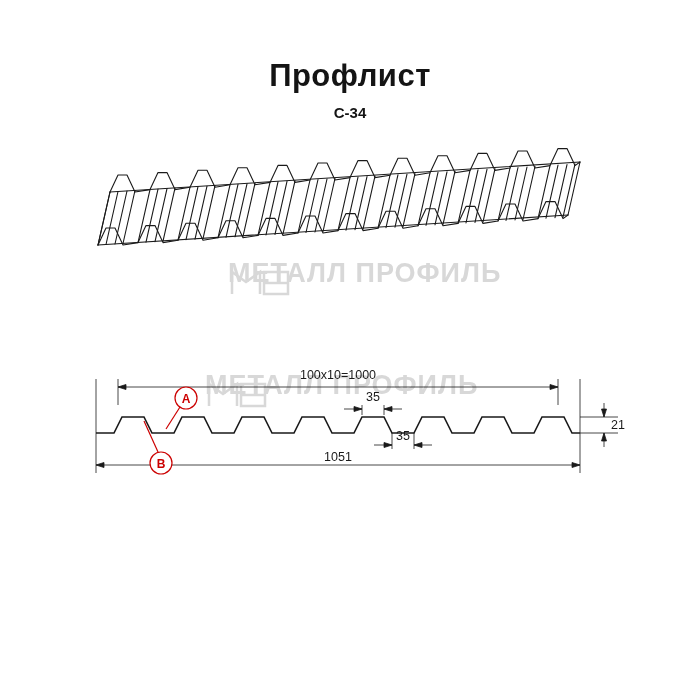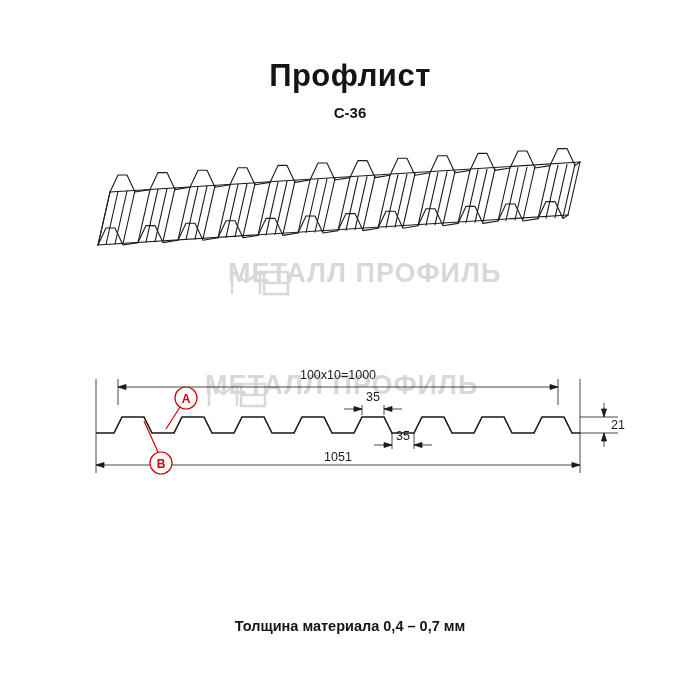--- a/index.html
+++ b/index.html
@@ -82,21 +82,21 @@
     pointer-events: none;
   }
   svg { display: block; overflow: visible; }
 </style>
 </head>
 <body>
 
 <div class="page">
 
   <div class="title">Профлист</div>
-  <div class="subtitle">С-36</div>
+  <div class="subtitle">С-34</div>
 
   <div class="iso-wrap">
     <svg width="540" height="130" viewBox="0 0 540 130" fill="none" stroke="#1a1a1a" stroke-width="1.1" stroke-linejoin="round" stroke-linecap="round">
       <g>
 
         <path d="M30 42 L500 12"></path>
 
         <path d="M18 95 L488 65"></path>
 
         <path d="M30 42 L18 95"></path>
@@ -231,15 +231,14 @@
 
       <g stroke="#cc0000" stroke-width="1.2">
         <circle cx="113" cy="118" r="11" fill="#ffffff"></circle>
         <path d="M110 107 L96 76"></path>
       </g>
       <text x="113" y="122.5" text-anchor="middle" font-family="Liberation Sans, sans-serif" font-size="12" font-weight="bold" fill="#cc0000" stroke="none">B</text>
 
     </svg>
   </div>
 
-  <div class="footer-note">Толщина материала 0,4 – 0,7 мм</div>
 
 </div>
 
 </body></html>

